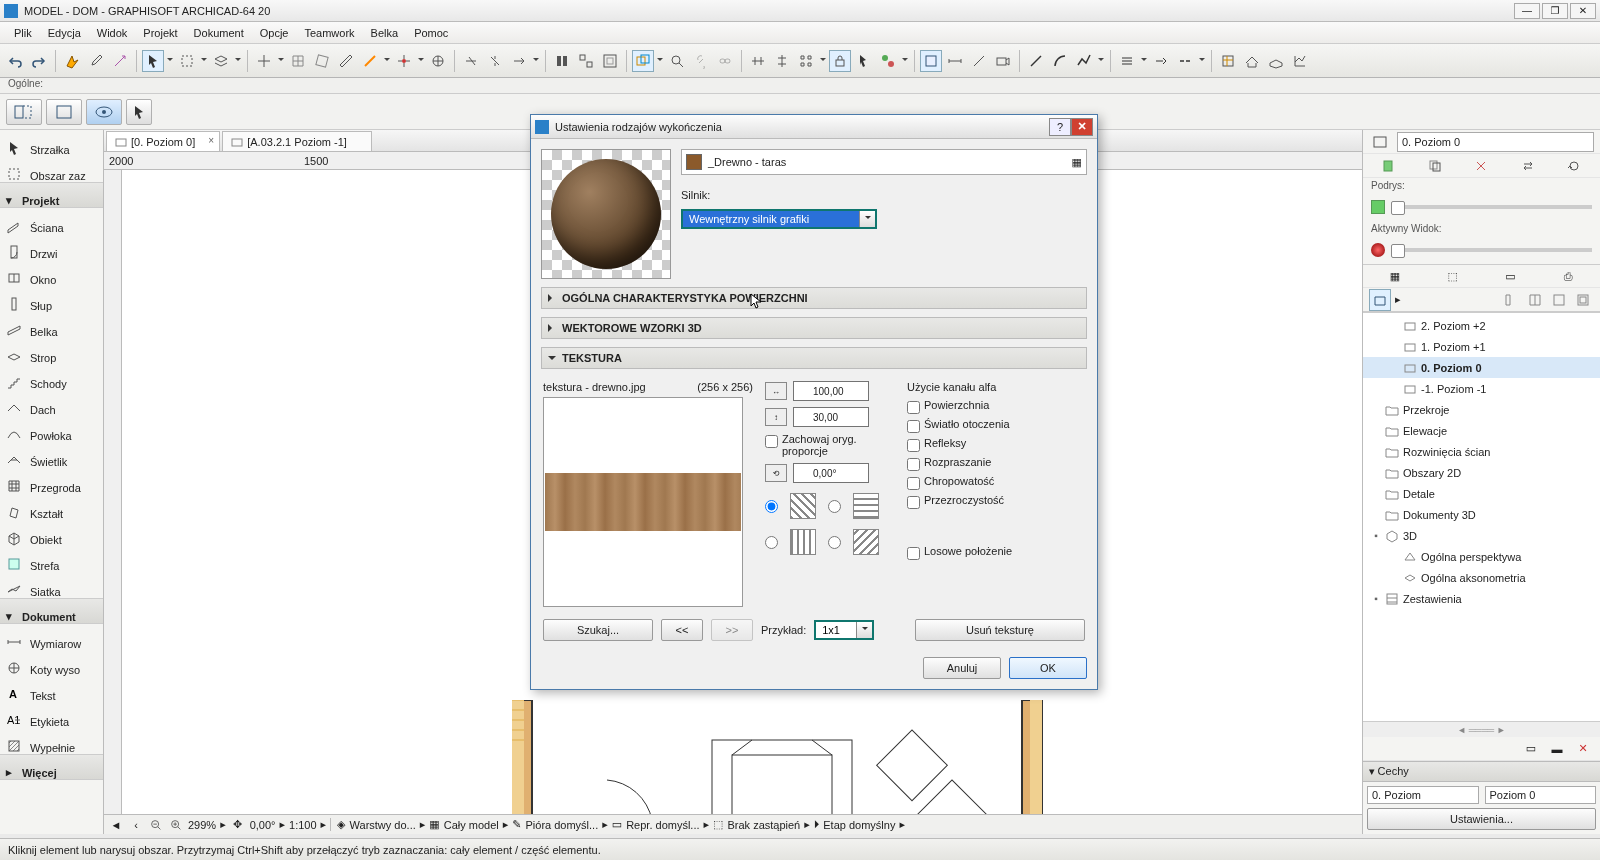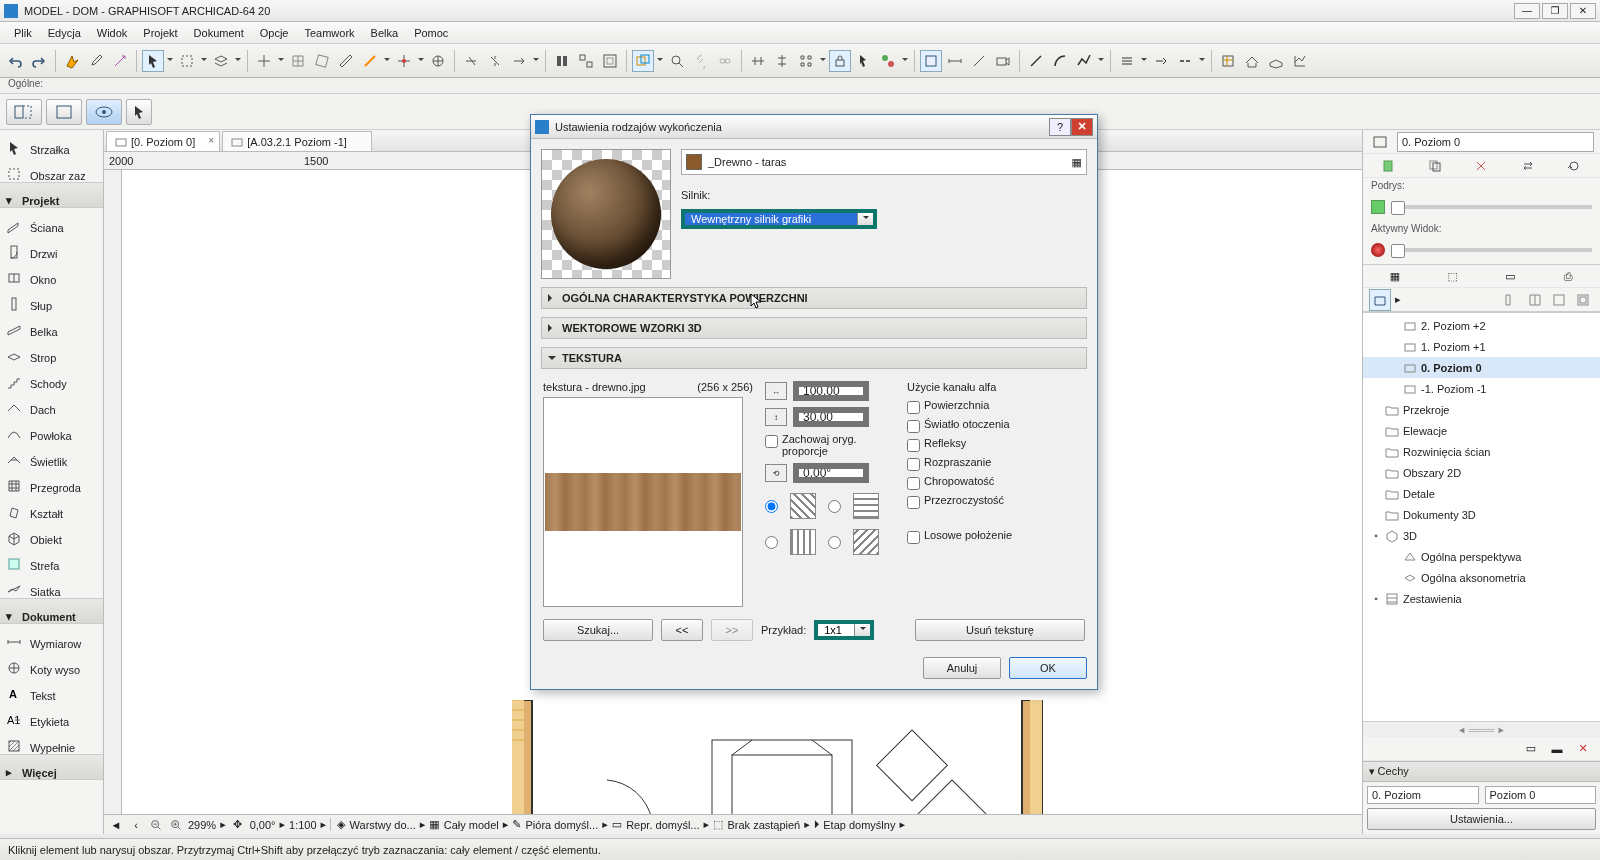--- a/index.html
+++ b/index.html
@@ -59,37 +59,37 @@
 .dlg-body{padding:10px;display:flex;flex-direction:column;gap:8px}
 .dlg-top{display:flex;gap:10px}
 .preview3d{width:130px;height:130px;border:1px solid #999;background:repeating-conic-gradient(#ccc 0 25%,#fff 0 50%) 0 0/20px 20px;display:flex;align-items:center;justify-content:center}
 .sphere{width:110px;height:110px;border-radius:50%;background:radial-gradient(circle at 35% 30%,#a08060,#503820 70%,#2a1c10);box-shadow:inset -8px -12px 20px rgba(0,0,0,.5)}
 .dlg-top-r{flex:1;display:flex;flex-direction:column;gap:8px}
 .namebox{border:1px solid #aaa;background:#fff;height:26px;display:flex;align-items:center;padding:12px 4px;gap:6px}
 .swatch{width:16px;height:16px;background:#8b5a2b;border:1px solid #666}
 .btnrow{display:flex;gap:6px}
 .btn{flex:1;height:22px;border:1px solid #999;background:linear-gradient(#fdfdfd,#e0e0e0);border-radius:2px;display:flex;align-items:center;justify-content:center;font-size:11px;cursor:default}
 .fld{display:flex;align-items:center;gap:6px}
-.combo{border:4px solid #0f766e;height:20px;display:flex;align-items:center}
+.combo{border:2px solid #0f766e;height:20px;display:flex;align-items:center}
 .combo .ctext{flex:1;background:#2a70d8;color:#fff;padding:0 6px;height:100%;display:flex;align-items:center}
 .combo .carrow{width:16px;background:linear-gradient(#fff,#ddd);border-left:1px solid #888;display:flex;align-items:center;justify-content:center;height:100%}
 .combo .carrow:after{content:"";border:3px solid transparent;border-top-color:#333}
 .section{background:linear-gradient(#e8e8e6,#dcdcd8);border:1px solid #bbb;height:22px;display:flex;align-items:center;padding:0 6px;gap:6px;font-weight:bold;font-size:11px}
 .section .arr{width:0;height:0;border:4px solid transparent}
 .section .arr.r{border-left-color:#333}
 .section .arr.d{border-top-color:#333;margin-top:4px}
 .texpanel{display:flex;gap:12px;padding:4px 2px}
 .texleft{width:210px}
 .texinfo{display:flex;justify-content:space-between;font-size:10.5px;margin-bottom:4px}
 .texprev{width:200px;height:210px;border:1px solid #999;background:#fff;display:flex;align-items:center;justify-content:center}
 .wood{width:196px;height:58px;background:linear-gradient(90deg,#a07850,#b89068,#9a7048,#b08860,#a07850);background-size:40px 100%}
 .texmid{width:130px;display:flex;flex-direction:column;gap:6px}
 .numrow{display:flex;align-items:center;gap:6px}
 .numrow .ico{width:22px;height:18px;border:1px solid #888;background:#eee;font-size:8px;display:flex;align-items:center;justify-content:center}
-.numrow input{width:76px;height:20px;border:6px solid #737373;padding:0 4px;font-size:12px}
+.numrow input{width:76px;height:20px;border:1px solid #737373;padding:0 19px;font-size:10px}
 .chk{display:flex;align-items:flex-start;gap:4px;font-size:10.5px}
 .chk input{margin-top:2px}
 .patrow{display:flex;align-items:center;gap:12px;margin-top:4px}
 .patrow .pat{width:26px;height:26px;border:1px solid #888;background:repeating-linear-gradient(45deg,#888 0 2px,#fff 2px 6px)}
 .texright{flex:1}
 .texright .grptitle{font-size:11px;margin-bottom:6px}
 .chklist{display:flex;flex-direction:column;gap:4px}
 .dlg-btm{display:flex;align-items:center;gap:8px;padding:0 2px}
 .dlg-btm .btn{flex:none;padding:0 14px}
 .dlg-foot{display:flex;justify-content:flex-end;gap:8px;padding:6px 10px 10px 10px}
@@ -971,21 +971,21 @@
             </div>
             <div class="chk">
               <input type="checkbox" style="">
               <span>Chropowatość</span>
             </div>
             <div class="chk">
               <input type="checkbox" style="">
               <span>Przezroczystość</span>
             </div>
           </div>
-        <div class="chk" style="margin-top:20px">
+        <div class="chk" style="margin-top:36px">
             <input type="checkbox" style="">
             <span>Losowe położenie</span>
           </div>
       </div>
     </div>
     <div class="dlg-btm">
       <div class="btn" style="width:110px">Szukaj...</div>
       <div class="btn" style="width:42px">&lt;&lt;</div>
       <div class="btn" style="width:42px;opacity:.5">&gt;&gt;</div>
       <span>Przykład:</span>

